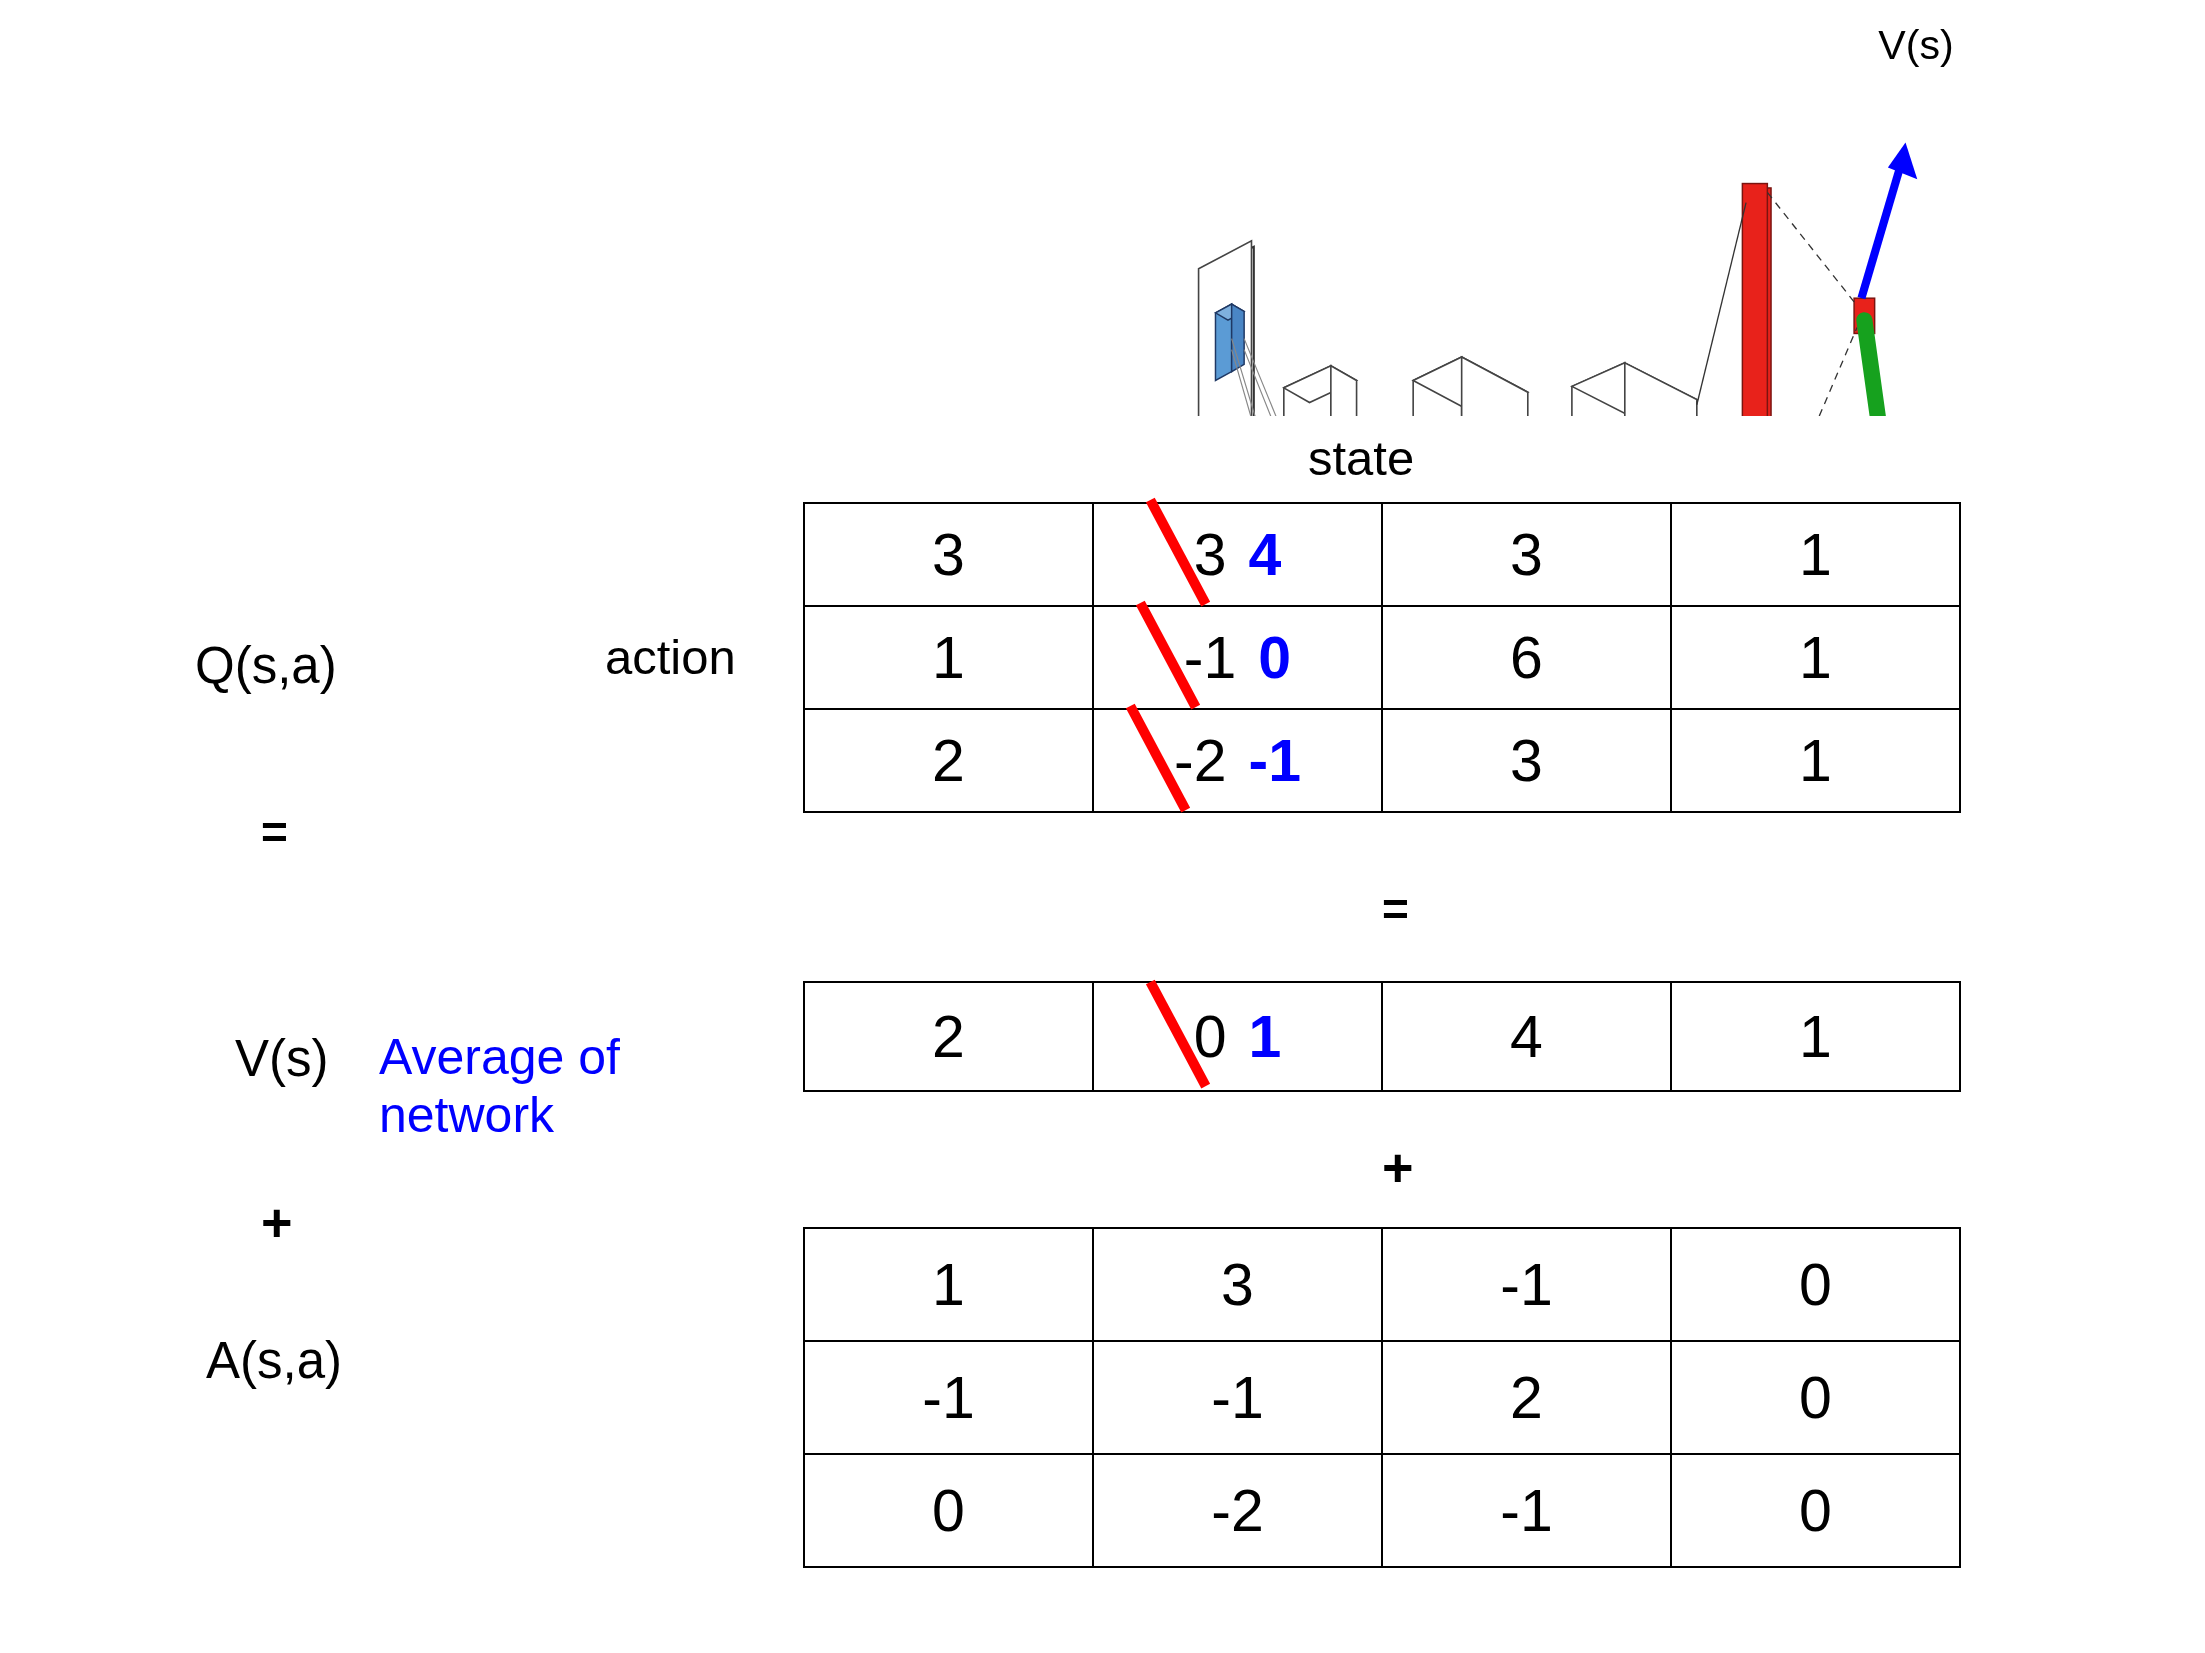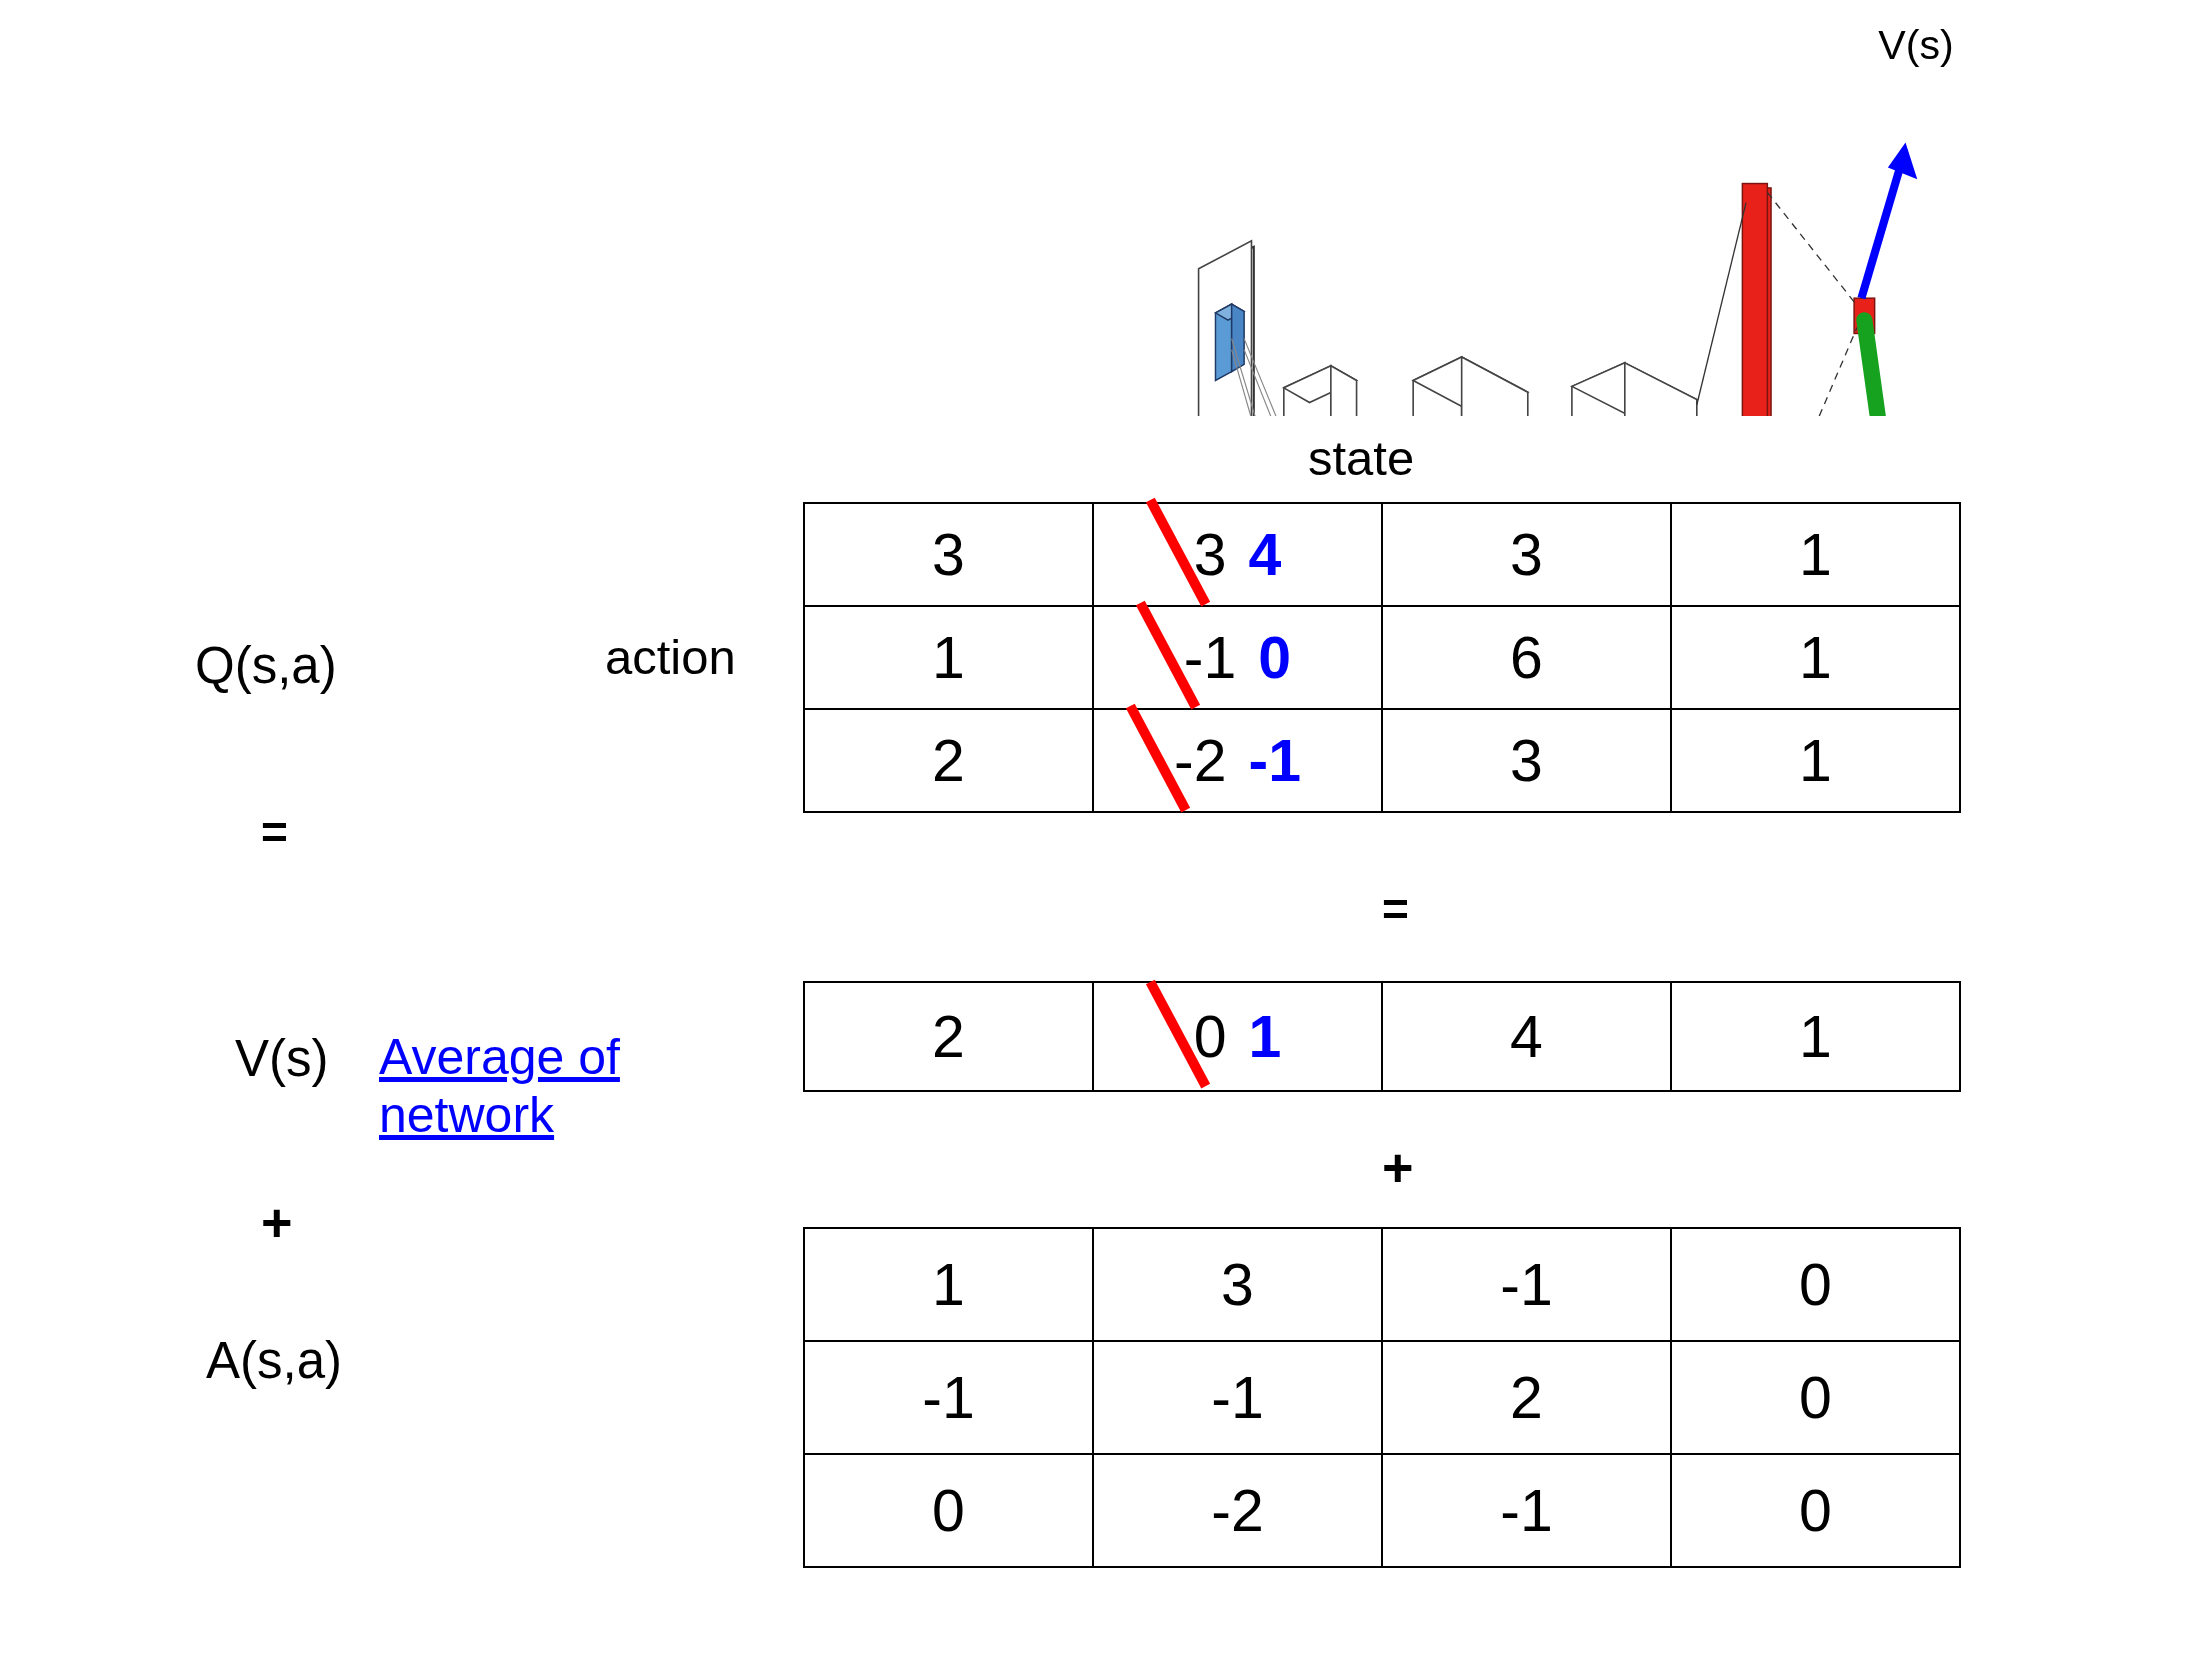--- a/index.html
+++ b/index.html
@@ -38,21 +38,21 @@
     width: 1117px;
     height: 412px;
   }
   #netdiagram svg { display: block; }
 
   
   .lbl {
     white-space: nowrap;
     color: #000;
   }
-  .blue { color: #0000FF; text-decoration: underline; }
+  .blue { color: #0000FF; }
 
   #state-label  { left: 1308px; top: 430px;  font-size: 49px; }
   #action-label { left: 599px;  top: 629px;  font-size: 49px; margin-left: 6px; }
   #q-label      { left: 195px;  top: 636px;  font-size: 51px; }
   #eq1          { left: 261px;  top: 805px; font-size: 46px; font-weight: 700; letter-spacing: 1.5px;}
   #eq2          { left: 1382px; top: 882px; font-size: 46px; font-weight: 700; letter-spacing: 1.5px;}
   #v-label      { left: 235px;  top: 1029px; font-size: 51px; }
   #plus1        { left: 261px;  top: 1191px; font-size: 54px; font-weight: 700; }
   #plus2        { left: 1382px; top: 1136px; font-size: 54px; font-weight: 700; }
   #a-label      { left: 206px;  top: 1331px; font-size: 51px; }

